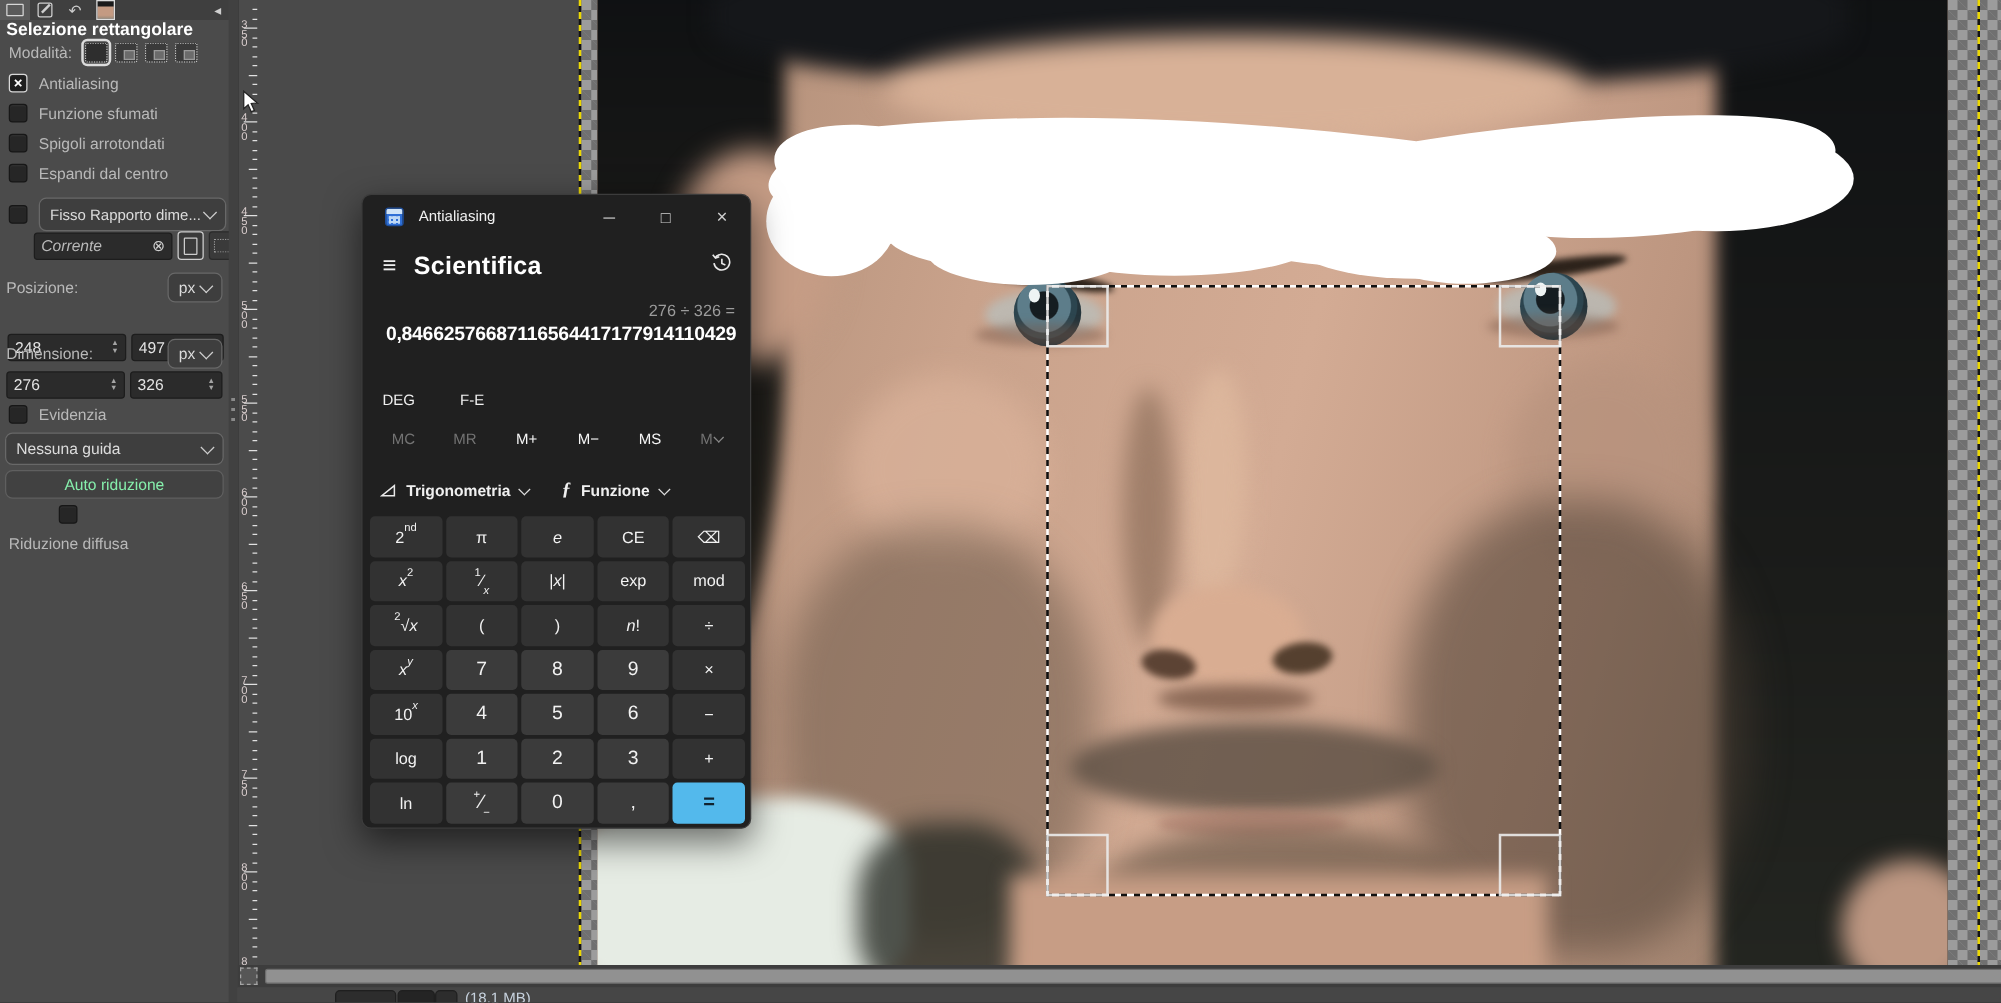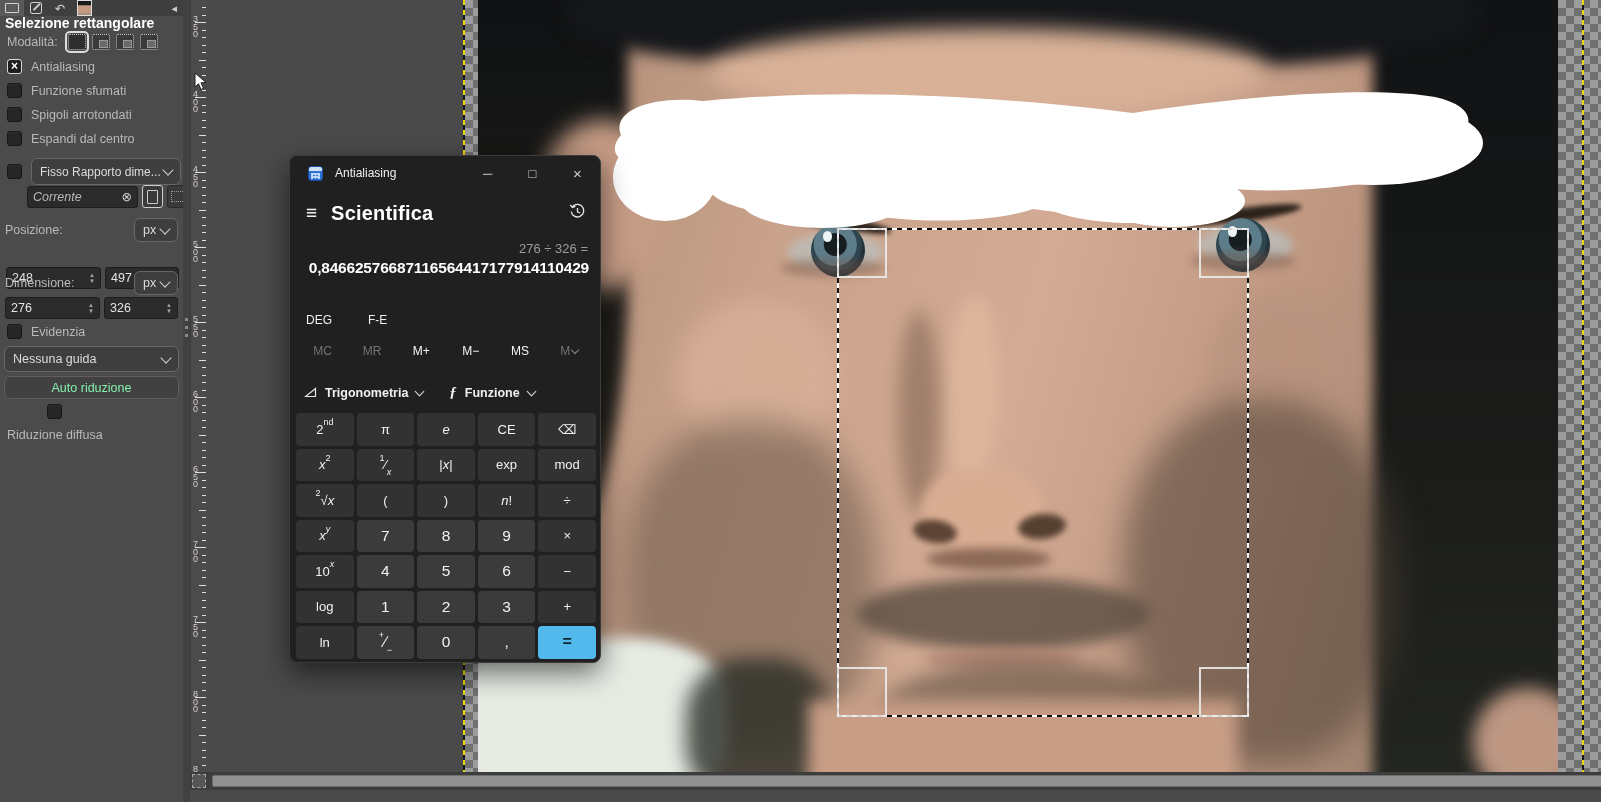--- a/index.html
+++ b/index.html
@@ -637,20 +637,26 @@
         <div class="kbtn accent" style="background: rgb(83, 185, 236);">
           <span>=</span>
         </div>
       </div>
   </div>
 
   <div id="scrollrow">
     <div id="quickmask"></div>
     <div id="hscroll"></div>
   </div>
+  <div id="statusrow">
+    <div class="stub" style="left:78px;width:47px;"></div>
+    <div class="stub" style="left:128px;width:28px;background:#242424;"></div>
+    <div class="stub" style="left:158px;width:16px;"></div>
+    <div id="status-text">(18,1 MB)</div>
+  </div>
 
   <div id="cursor">
     <svg width="14" height="20" viewBox="0 0 14 20">
         <path d="M 1 1 L 1 15 L 4.5 11.8 L 7 17.5 L 9.5 16.3 L 7 10.8 L 12 10.5 Z" fill="#fff" stroke="#222" stroke-width="1"></path>
       </svg>
   </div>
 
 </div>
 
 </body></html>

